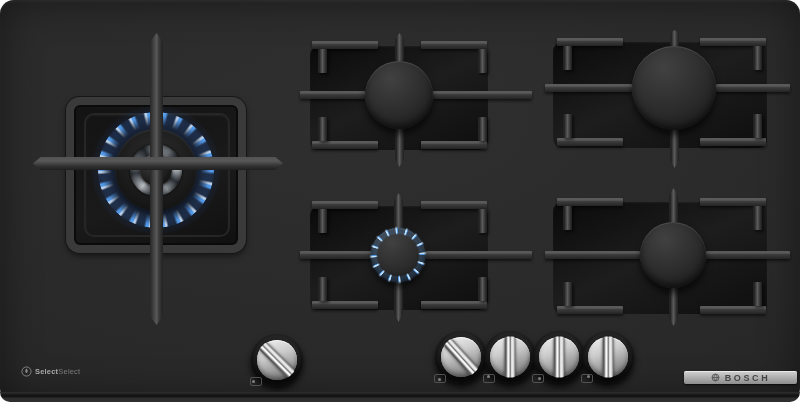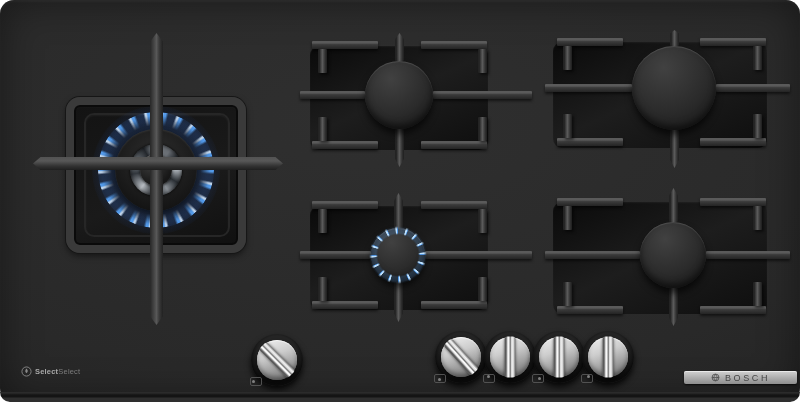--- a/index.html
+++ b/index.html
@@ -91,21 +91,21 @@
   
   .flameselect{position:absolute;left:21px;top:366px;display:flex;align-items:center;gap:3px;}
   .fs-icon{width:11px;height:11px;}
   .fs-text{font-size:7.5px;letter-spacing:.2px;color:#7d7d7d;white-space:nowrap;}
   .fs-text b{color:#a9a9a9;font-weight:bold;}
 
   .bosch-badge{position:absolute;left:684px;top:371px;width:113px;height:13px;border-radius:2px;
     background:linear-gradient(180deg,#d2d2d2 0%,#ababab 55%,#8e8e8e 100%);
     box-shadow:0 1px 2px rgba(0,0,0,.7), inset 0 1px 0 rgba(255,255,255,.55);
     display:flex;align-items:center;justify-content:center;gap:5px;}
-  .bosch-text{font-size:9px;font-weight:normal;letter-spacing:2.6px;color:#454545;transform:translateY(-.5px);}
+  .bosch-text{font-size:9px;font-weight:bold;letter-spacing:2.6px;color:#454545;transform:translateY(-.5px);}
   .bosch-icon{width:9px;height:9px;}
 </style>
 </head>
 <body>
 
 <div class="stage">
   <div class="hob"></div>
 
   <div id="grates">
       <div class="panel" style="left: 310px; top: 46px; width: 178px; height: 104px;"></div>

